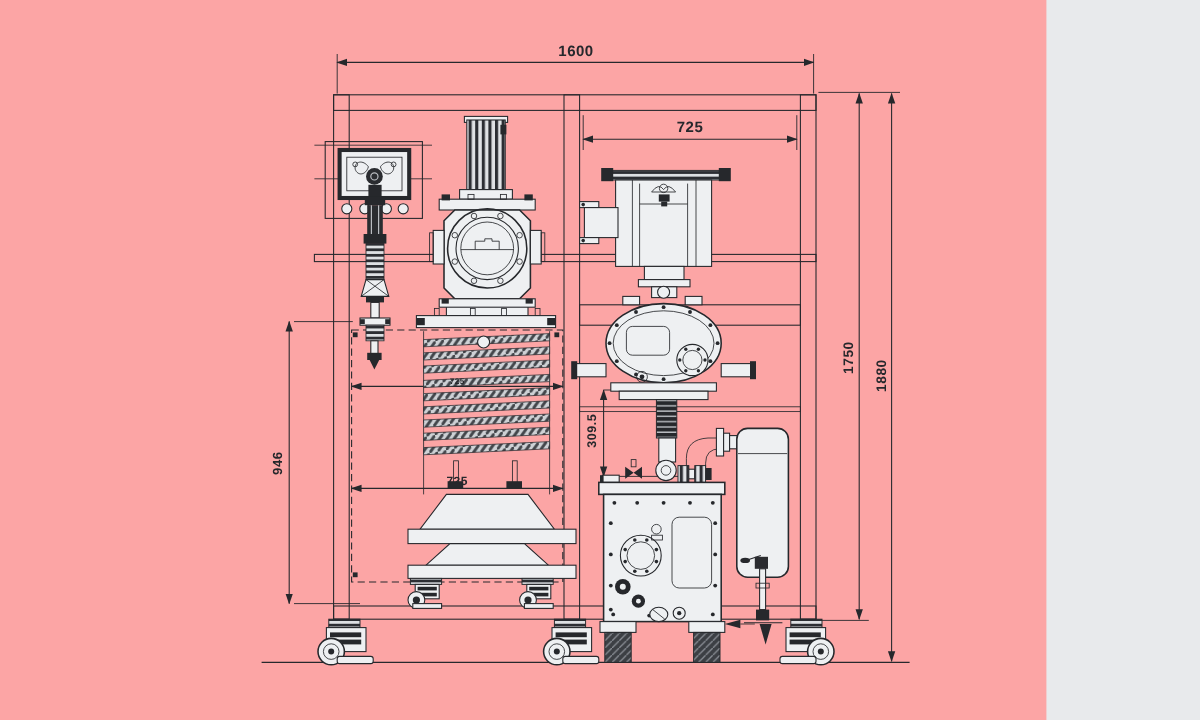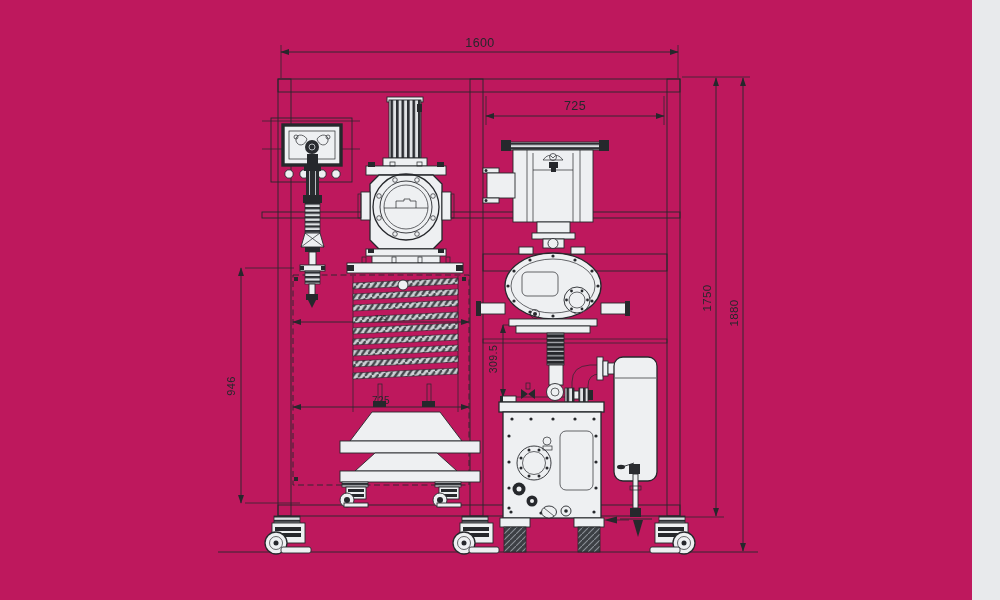--- a/index.html
+++ b/index.html
@@ -1,17 +1,17 @@
 <!DOCTYPE html>
 <html><head>
 <meta charset="utf-8">
 <style>
   html,body{margin:0;padding:0;}
   body{background:#e8eaec;font-family:"Liberation Sans",sans-serif;}
-  .stage{position:relative;width:972px;height:600px;background:#be185d;overflow:hidden;}
+  .stage{position:relative;width:872px;height:600px;background:#fca5a5;overflow:hidden;font-weight:bold;}
   svg{display:block;}
   .ln{stroke:#26282c;stroke-width:0.9;fill:none;}
   .lnt{stroke:#26282c;stroke-width:0.7;fill:none;}
   .ln2{stroke:#26282c;stroke-width:1.3;fill:none;}
   .fb{fill:#eef0f2;stroke:#26282c;stroke-width:0.9;}
   .fb2{fill:#eef0f2;stroke:#26282c;stroke-width:1.3;}
   .fd{fill:#26282c;stroke:none;}
   .dot{fill:#26282c;stroke:none;}
   .dash{stroke:#26282c;stroke-width:0.9;fill:none;stroke-dasharray:6 3.5;}
   .dim{stroke:#26282c;stroke-width:0.9;fill:none;marker-start:url(#ah);marker-end:url(#ah);}

